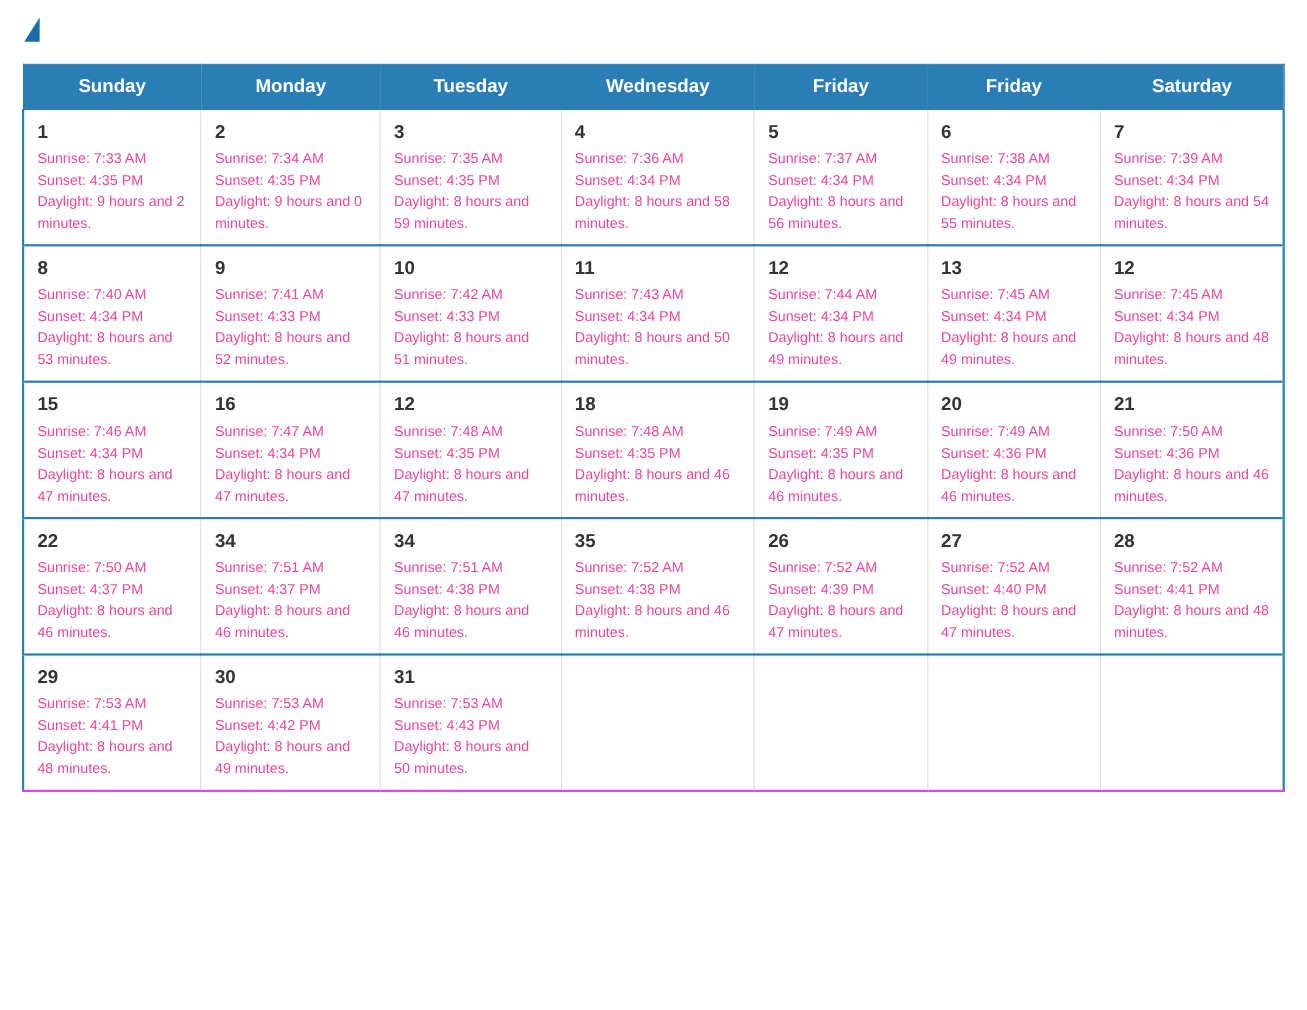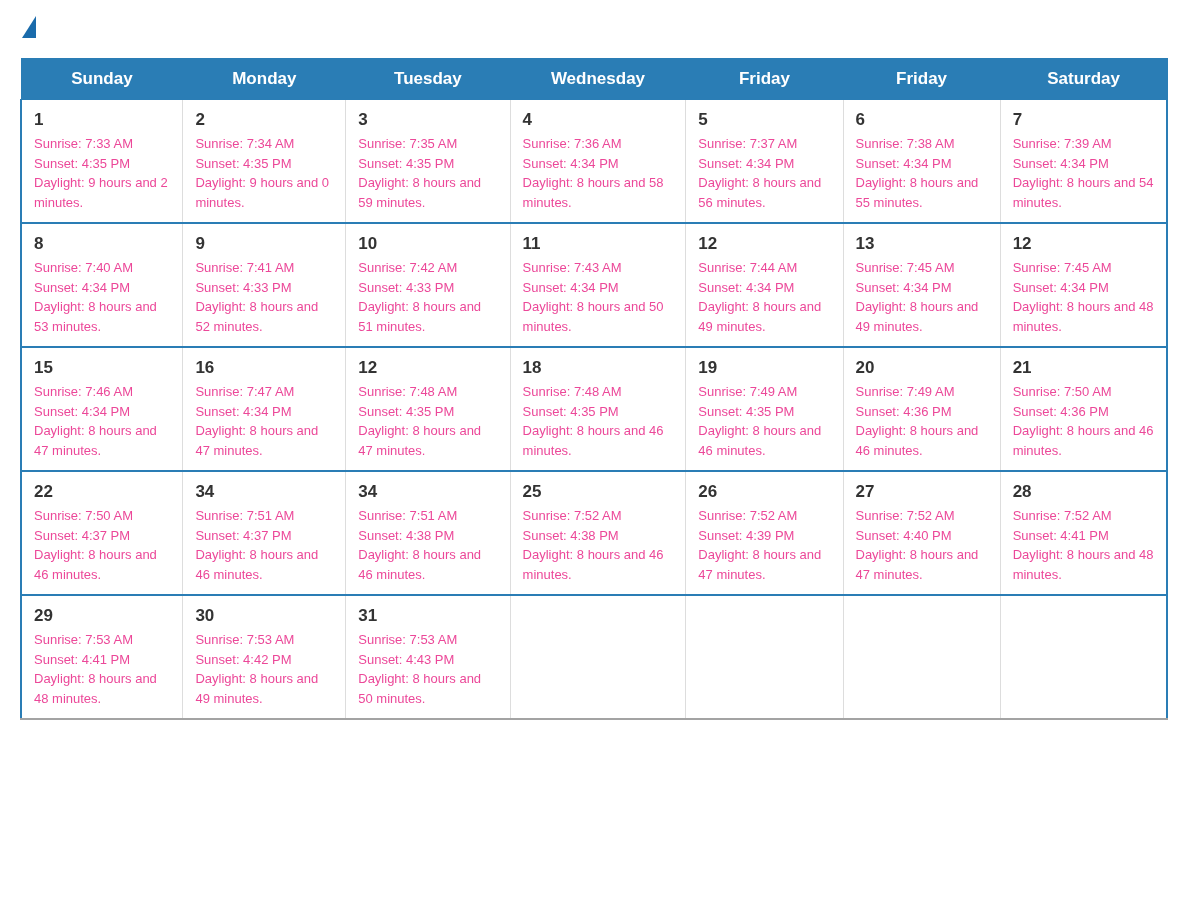--- a/index.html
+++ b/index.html
@@ -96,21 +96,21 @@
       font-size: 17px;
       font-weight: 600;
       margin-bottom: 4px;
     }
     .day-info {
       font-size: 13px;
       line-height: 1.5;
       color: #ec4899;
     }
     tbody tr:last-child td {
-      border-bottom: 2px solid #a3a3a3;
+      border-bottom: 2px solid #d946ef;
     }
   </style>
 </head>
 <body>
 
 <div class="header">
   <div class="logo">
     <div style="display:flex; align-items:center;">
       <span class="logo-general"></span>
       <div class="logo-triangle"></div>
@@ -233,21 +233,21 @@
         </td>
         <td>
           <div class="day-num">34</div>
           <div class="day-info">Sunrise: 7:51 AM<br>Sunset: 4:37 PM<br>Daylight: 8 hours and 46 minutes.</div>
         </td>
         <td>
           <div class="day-num">34</div>
           <div class="day-info">Sunrise: 7:51 AM<br>Sunset: 4:38 PM<br>Daylight: 8 hours and 46 minutes.</div>
         </td>
         <td>
-          <div class="day-num">25</div>
+          <div class="day-num">35</div>
           <div class="day-info">Sunrise: 7:52 AM<br>Sunset: 4:38 PM<br>Daylight: 8 hours and 46 minutes.</div>
         </td>
         <td>
           <div class="day-num">26</div>
           <div class="day-info">Sunrise: 7:52 AM<br>Sunset: 4:39 PM<br>Daylight: 8 hours and 47 minutes.</div>
         </td>
         <td>
           <div class="day-num">27</div>
           <div class="day-info">Sunrise: 7:52 AM<br>Sunset: 4:40 PM<br>Daylight: 8 hours and 47 minutes.</div>
         </td>

